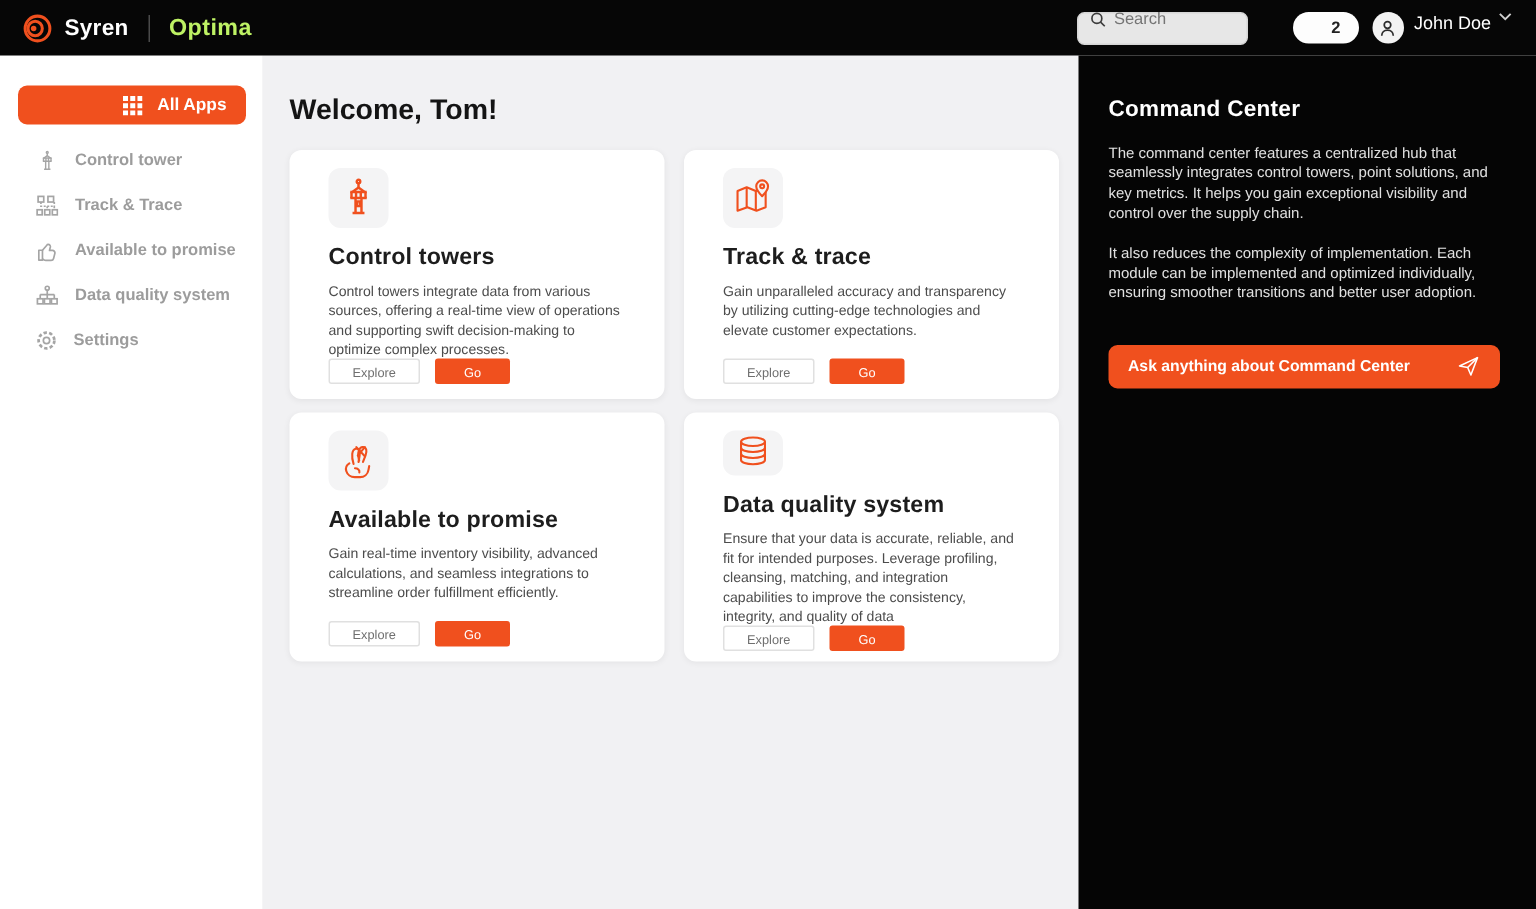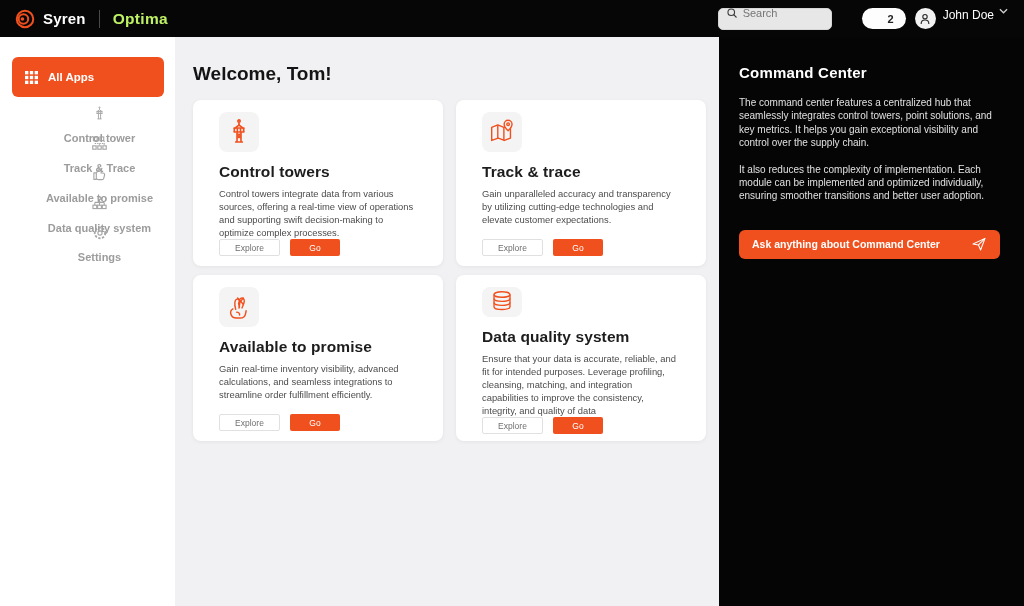--- a/index.html
+++ b/index.html
@@ -14,22 +14,22 @@
   .topbar-spacer { flex:1; }
   .search-box { width:114px; height:22px; background:#e7e7e7; border:1px solid #d6d6d6; border-radius:5px; display:flex; align-items:flex-end; padding:10px 7px; gap:5px; margin-right:30px; }
   .search-box input { border:none; outline:none; background:transparent; font-size:11px; color:#333; width:100%; font-family:"Liberation Sans", sans-serif; }
   .notif-pill { min-width:44px; height:21px; background:#fdfdfd; border-radius:11px; display:flex; align-items:center; justify-content:flex-end; padding:0 12px; font-size:11px; font-weight:bold; color:#222; margin-right:9px; cursor:pointer; }
   .avatar { width:21px; height:21px; border-radius:50%; background:#f3f3f3; display:flex; align-items:center; justify-content:center; }
   .user-name { color:#fff; font-size:12px; margin:0 5px 0 7px; }
   .user-menu { display:flex; margin-right:16px; cursor:pointer; }
 
   
   .sidebar { position:absolute; top:37px; left:0; width:175px; bottom:0; background:#ffffff; }
-  .all-apps-btn { margin:20px 11px 9px 12px; height:40px; background:#F0501E; border-radius:6px; display:flex; align-items:center; gap:10px; padding:0 13px; color:#fff; font-size:11.5px; font-weight:bold; cursor:pointer; }
-  .side-item { display:flex; align-items:center; gap:11px; height:30px; padding-left:24px; color:#9c9c9c; font-size:11px; font-weight:bold; cursor:pointer;flex-direction:column; }
+  .all-apps-btn { margin:20px 11px 9px 12px; height:26px; background:#F0501E; border-radius:6px; display:flex; align-items:center; gap:10px; padding:0 13px; color:#fff; font-size:11.5px; font-weight:bold; cursor:pointer;justify-content:flex-end; }
+  .side-item { display:flex; align-items:center; gap:11px; height:30px; padding-left:24px; color:#9c9c9c; font-size:11px; font-weight:bold; cursor:pointer; }
   .side-item svg { flex:0 0 auto; }
 
   
   .main { position:absolute; top:37px; left:175px; width:544px; bottom:0; background:#f1f1f3; }
   .welcome { font-size:19px; font-weight:bold; color:#141414; margin:26px 0 0 18px; }
   .cards { margin:15px 0 0 18px; display:grid; grid-template-columns:250px 250px; column-gap:13px; row-gap:9px; }
   .card { background:#fff; border-radius:8px; box-shadow:0 1px 4px rgba(0,0,0,.06); height:166px; padding:12px 26px 10px; display:flex; flex-direction:column; align-items:flex-start; overflow:hidden; }
   .card-icon-box { width:40px; height:40px; background:#f4f4f5; border-radius:8px; display:flex; align-items:center; justify-content:center; color:#F0501E; }
   .card h2 { font-size:15.5px; font-weight:bold; color:#1d1d1d; margin-top:11px; letter-spacing:.1px; }
   .card p { font-size:9.4px; line-height:13px; color:#4c4c4c; margin-top:6px; }

